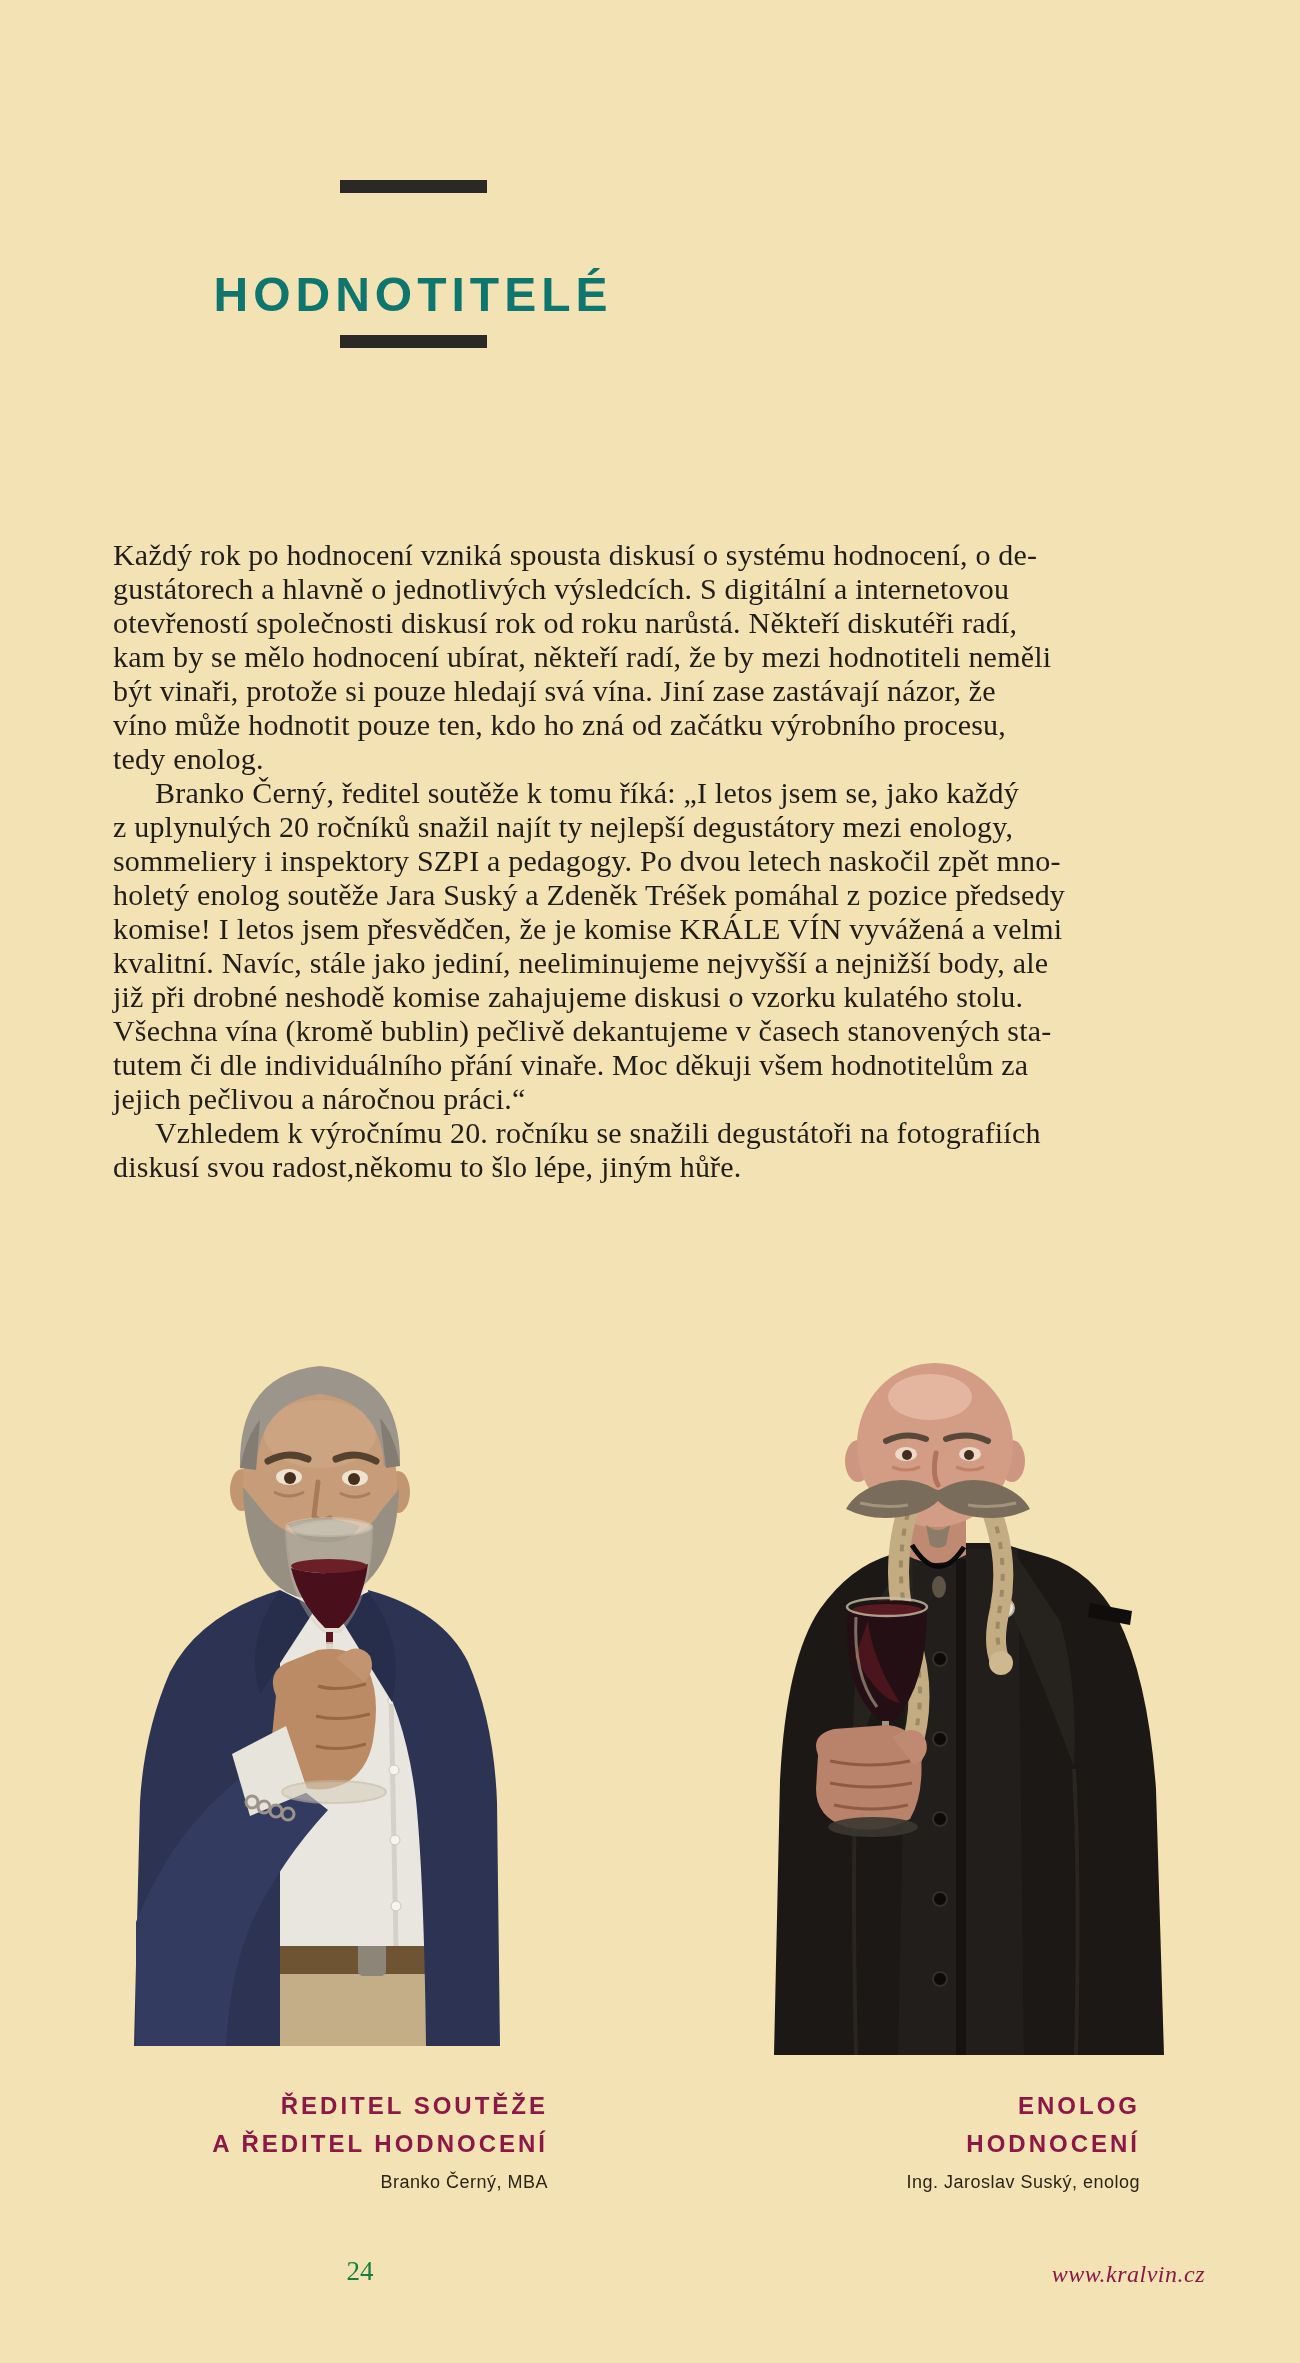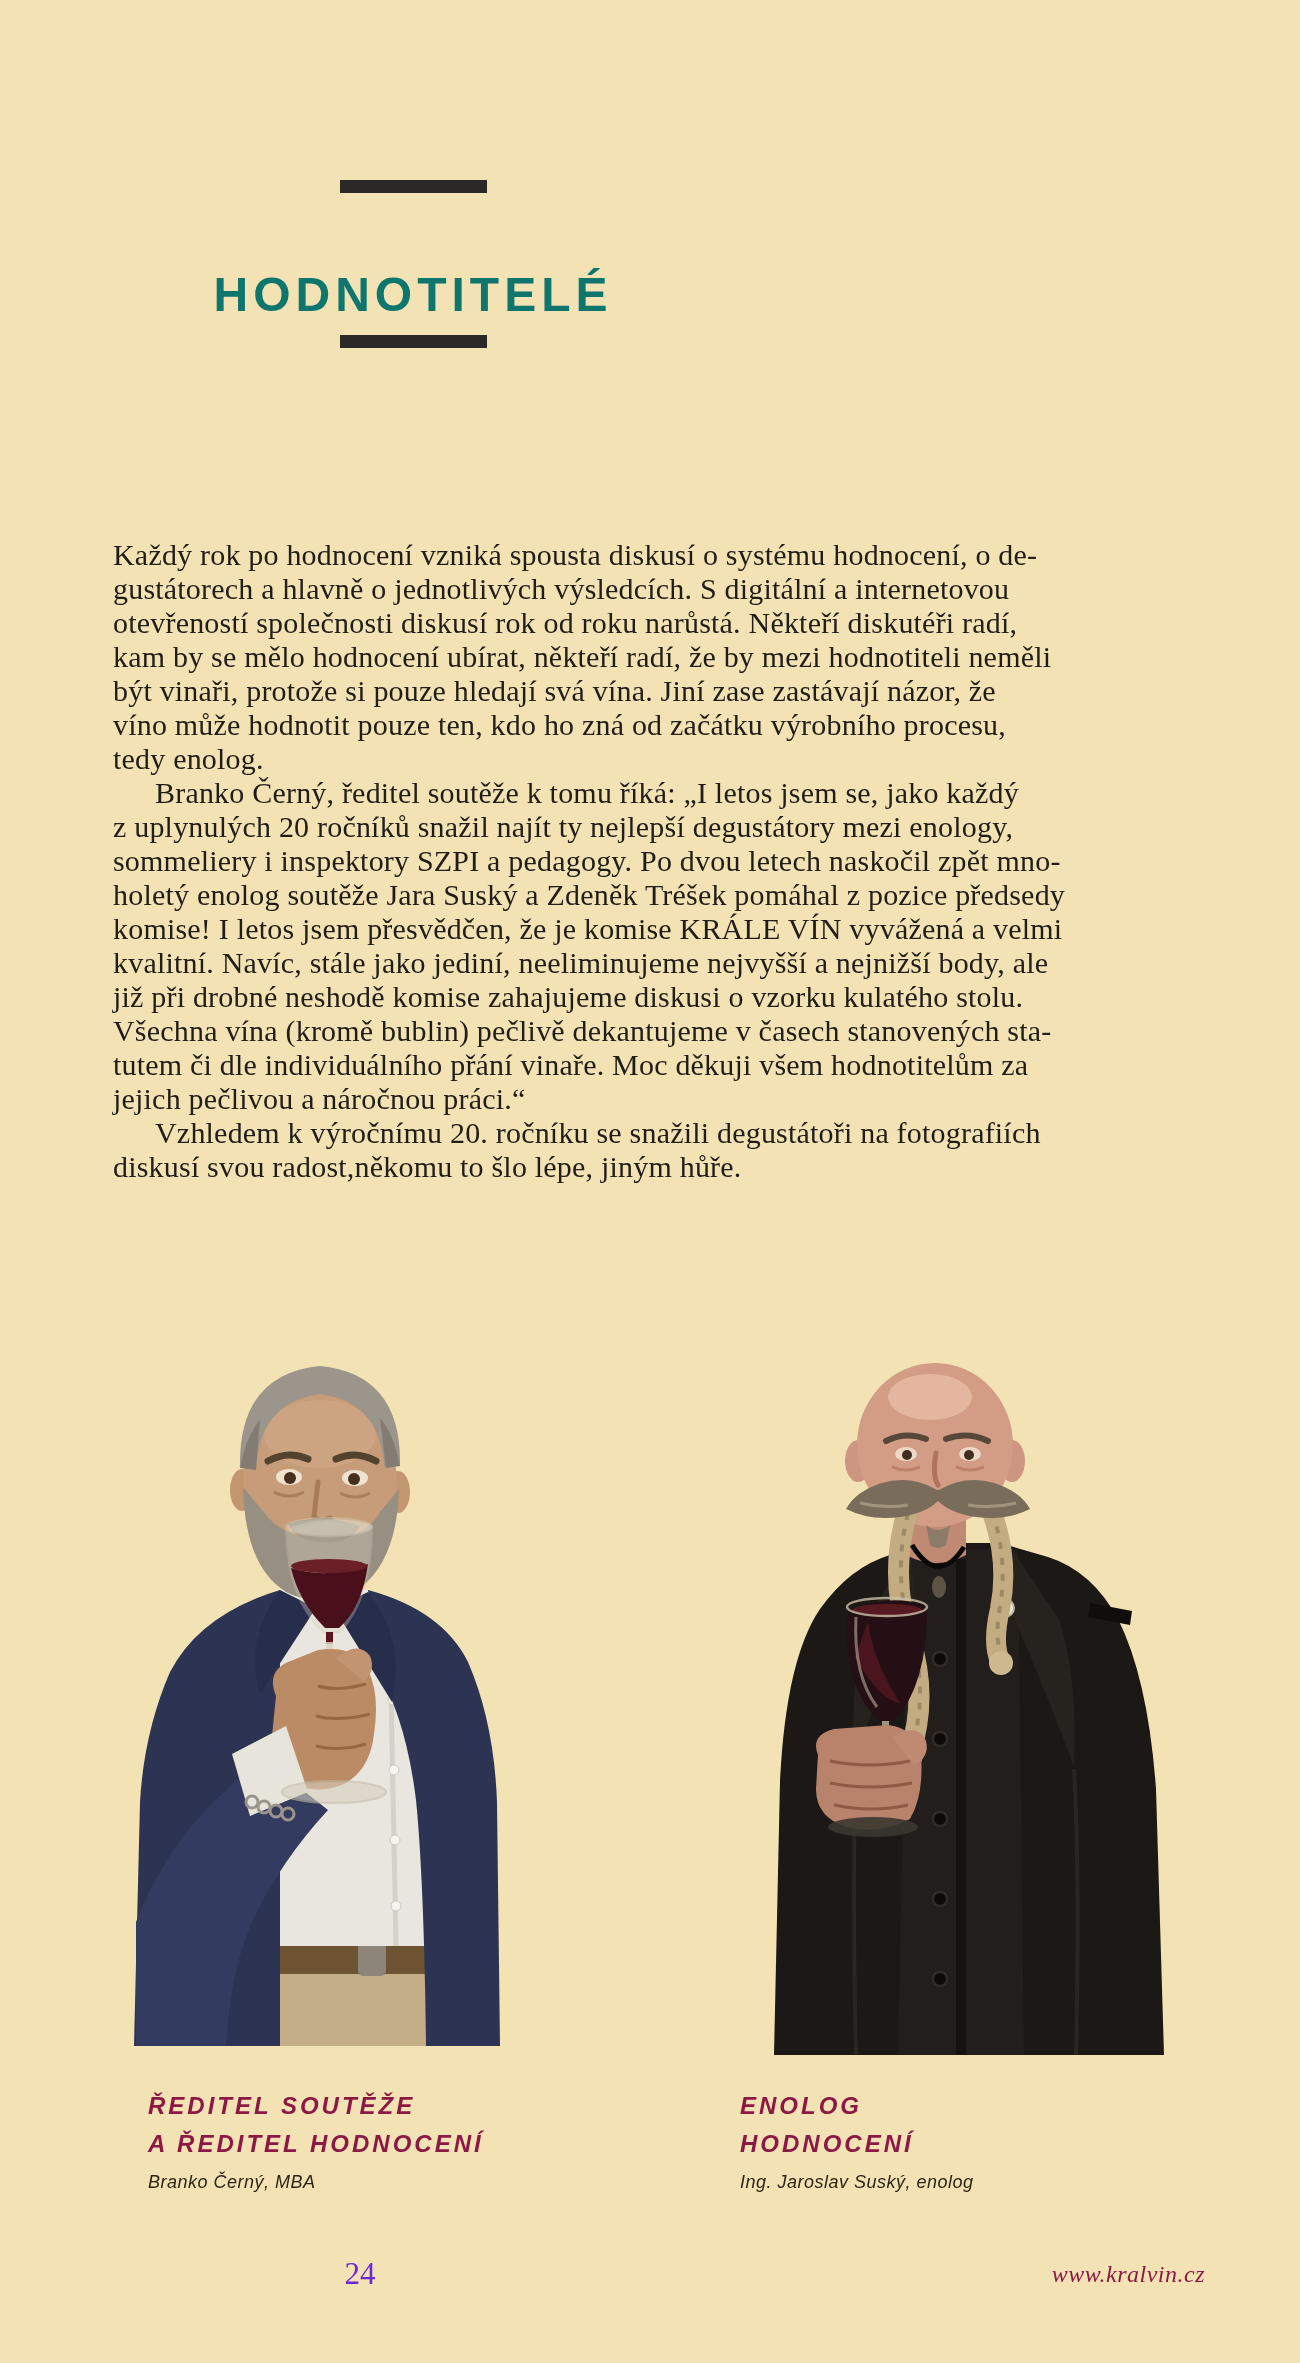--- a/index.html
+++ b/index.html
@@ -32,23 +32,22 @@
     color:#211d19;
     letter-spacing:0.2px;
   }
   .tl{display:block;height:34px;white-space:nowrap;}
   .tl.indent{padding-left:42px;}
   .photo{position:absolute;}
   .photo-left{left:128px;top:1340px;width:376px;height:706px;}
   .photo-right{left:760px;top:1357px;width:420px;height:698px;}
   .caption{
     position:absolute;top:2087px;width:400px;
-    text-align:left;
+    text-align:right;
     font-family:"Liberation Sans",sans-serif;
-    font-style:italic;
   }
   .caption-left{left:148px;}
   .caption-right{left:740px;}
   .caption .role{
     color:#8c1845;
     font-weight:bold;
     font-size:24px;line-height:38px;
     letter-spacing:3px;
     white-space:nowrap;
   }
@@ -56,21 +55,21 @@
     margin-top:4px;
     color:#2b2517;
     font-weight:normal;
     font-size:18px;line-height:30px;
     letter-spacing:0.5px;
     white-space:nowrap;
   }
   .page-number{
     position:absolute;left:328px;top:2256px;width:64px;
     text-align:center;
-    font-size:31px;color:#6d28d9;
+    font-size:27px;color:#15803d;
   }
   .website{
     position:absolute;right:95px;top:2261px;
     font-style:italic;
     font-size:24px;
     color:#8c1845;
     letter-spacing:0.5px;
   }
 </style>
 </head>

